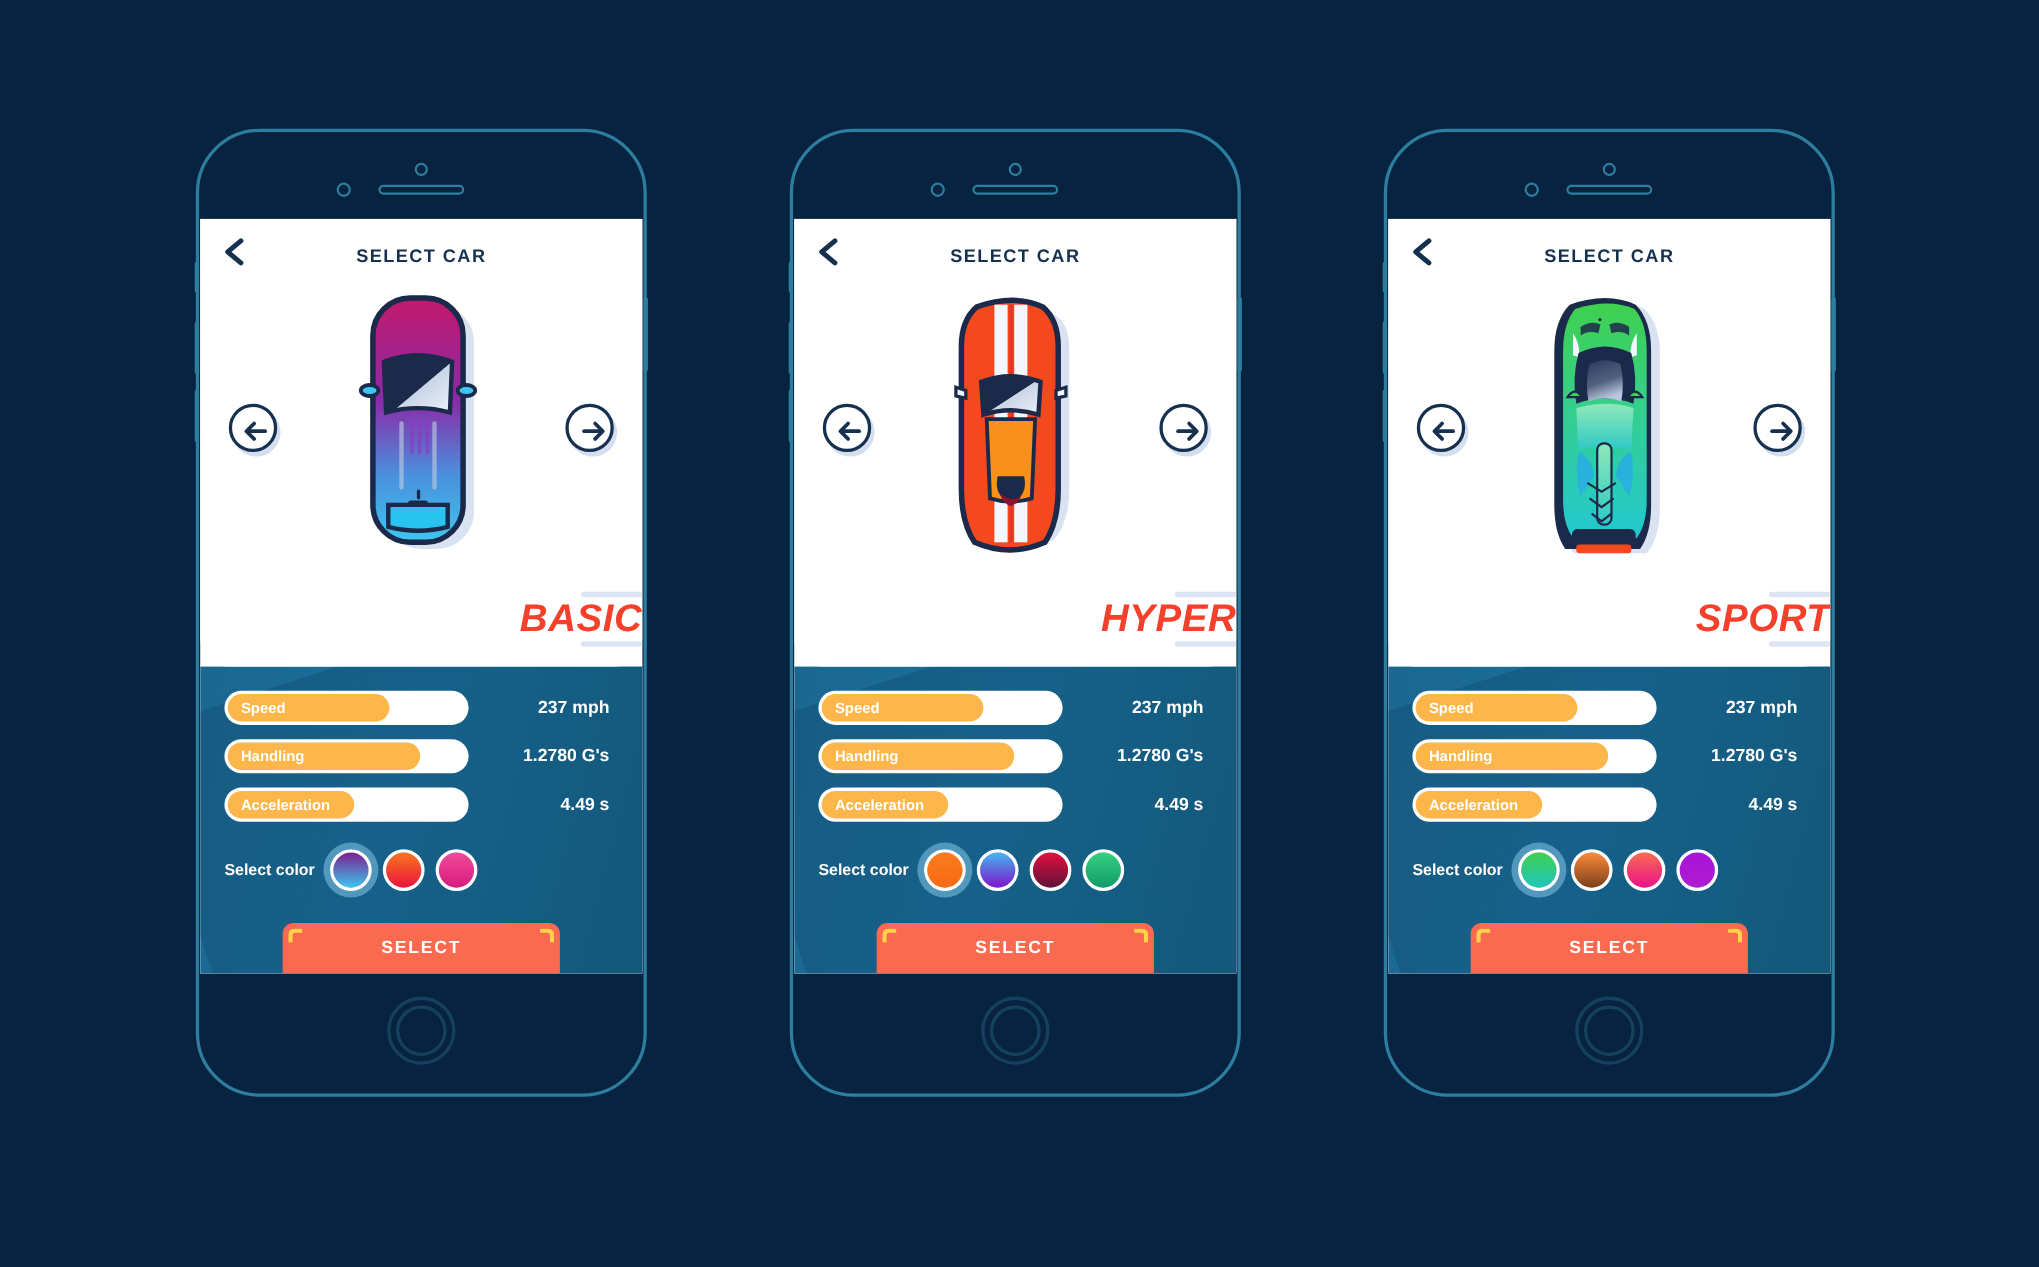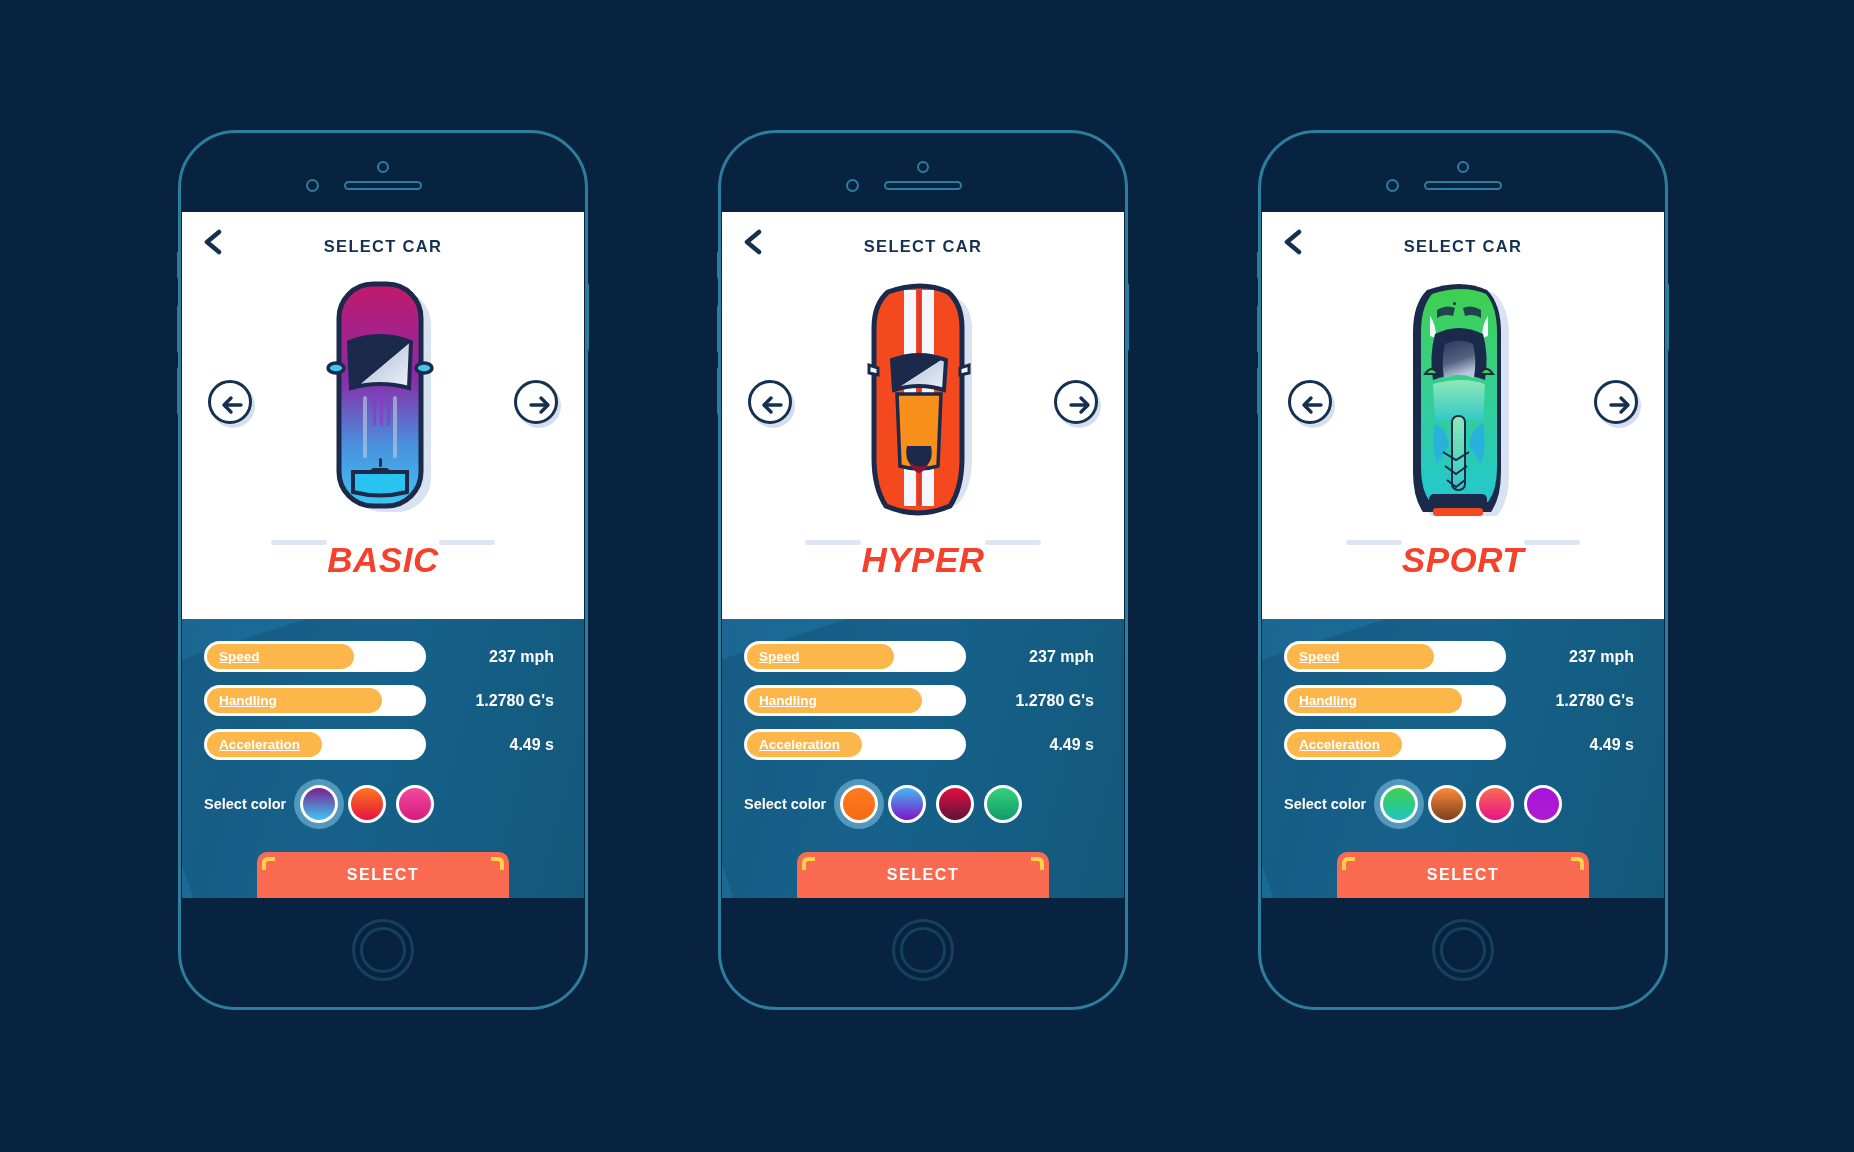--- a/index.html
+++ b/index.html
@@ -11,21 +11,21 @@
   }
   .stage {
     position: relative;
     width: 1854px; height: 1152px;
     background: #082340;
   }
 
   
   .phone {
     position: absolute;
-    top: 130px;
+    top: 117px;
     width: 410px;
     height: 880px;
   }
   .phone.p1 { left: 178px; }
   .phone.p2 { left: 718px; }
   .phone.p3 { left: 1258px; }
 
   .phone-body {
     position: absolute;
     inset: 0;
@@ -143,23 +143,24 @@
     box-shadow: 3px 4px 0 rgba(206,216,236,.85);
   }
   .nav-arrow.left  { left: 26px; }
   .nav-arrow.right { right: 26px; }
   .nav-arrow svg { position: absolute; left: 9px; top: 9px; }
 
   .model-row {
     position: relative;
     height: 72px;
     display: flex;
-    align-items: flex-start;
+    align-items: flex-end;
     justify-content: center;
     gap: 0;
+    flex-direction: column;
   }
   .dash {
     width: 56px; height: 5px;
     background: #dde5f5;
     border-radius: 3px;
   }
   .model-name {
     font-size: 35px;
     font-weight: bold;
     font-style: italic;
@@ -207,21 +208,20 @@
     border-radius: 14px;
     display: flex;
     align-items: center;
   }
   .bar-label {
     padding-left: 12px;
     font-size: 13.5px;
     font-weight: bold;
     color: #ffffff;
     white-space: nowrap;
-    text-decoration: underline;
   }
   .stat-value {
     flex: 1;
     text-align: right;
     padding-right: 8px;
     font-size: 16px;
     font-weight: bold;
     color: #ffffff;
   }
 

